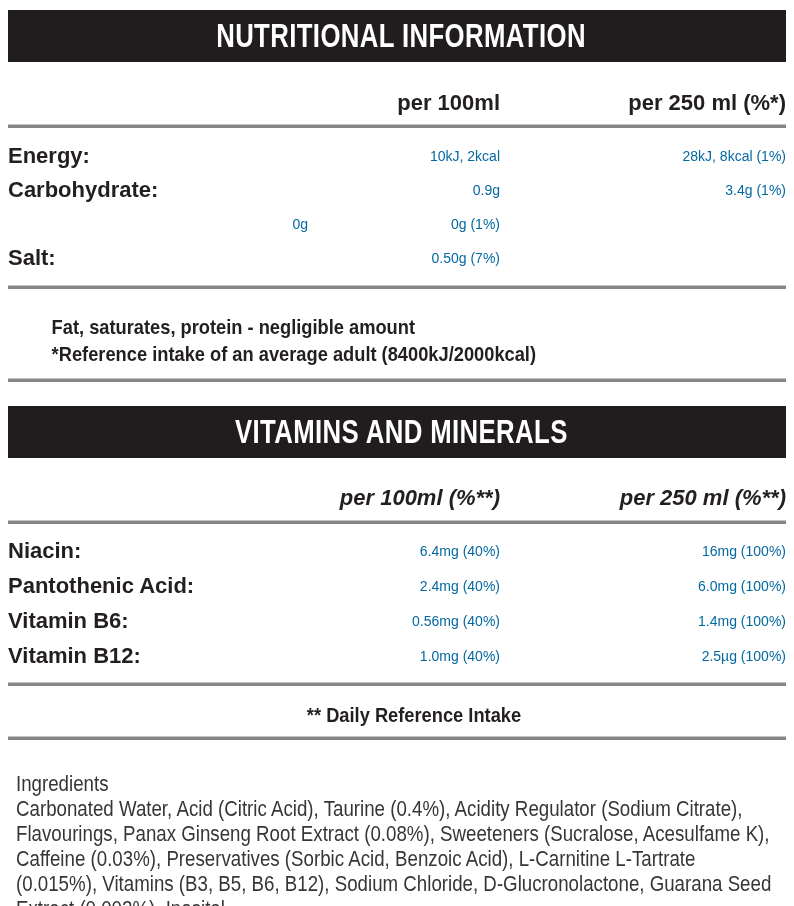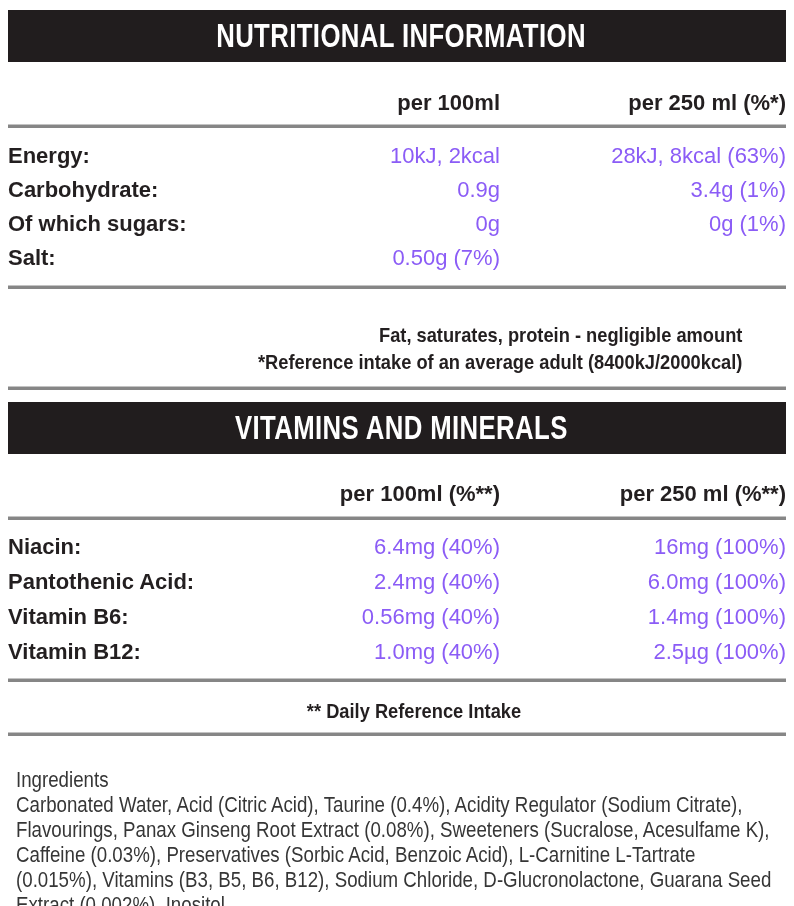--- a/index.html
+++ b/index.html
@@ -6,50 +6,50 @@
   body{
     width:794px;height:906px;background:#ffffff;
     font-family:"Liberation Sans",sans-serif;color:#231f20;
     overflow:hidden;
   }
   .bar{
     margin:0 8px;height:52px;background:#211d1e;
     display:flex;align-items:center;justify-content:center;padding-left:9px;
   }
   .bar--first{margin-top:10px;}
-  .bar--second{margin-top:12px;text-align:right;}
+  .bar--second{margin-top:24px;text-align:right;}
   .bar__title{
     color:#ffffff;font-weight:bold;font-size:33px;white-space:nowrap;
     transform:scaleX(0.78);letter-spacing:0.5px;
   }
   .grid{
     display:grid;grid-template-columns:300px 192px 286px;
     margin:0 8px;align-items:center;
   }
   .hdr-row{margin-top:30px;line-height:22px;}
-  .hdr-row--v{margin-top:29px;}
+  .hdr-row--v{margin-top:29px;font-style:italic;}
   .hdr{font-weight:bold;font-size:22px;white-space:nowrap;}
   .cell-r{text-align:right;white-space:nowrap;}
   .rule{
     height:4px;margin:0 8px;
     background:linear-gradient(to bottom,#c3c3c3 0 30%,#868686 30% 100%);
   }
   .rule--1{margin-top:10px;}
   .rule--2{margin-top:10px;}
   .rule--3{margin-top:11px;}
   .rule--4{margin-top:11px;}
   .rule--5{margin-top:9px;}
   .rule--6{margin-top:9px;}
   .rows{margin-top:11px;}
   .rows--v{margin-top:9px;}
   .row{height:34px;}
   .rows--v .row{height:35px;}
   .row__label{font-weight:bold;font-size:22px;white-space:nowrap;}
-  .row__val{font-size:22px;color:#8b5cf6;}
-  .footnotes{margin-top:32px;text-align:right;}
+  .row__val{font-size:14px;color:#0369a1;}
+  .footnotes{margin-top:24px;text-align:left;}
   .footnote-line{
     font-weight:bold;font-size:21px;line-height:27px;transform:scaleX(0.87);
     white-space:nowrap;
   }
   .daily{margin-top:17px;text-align:center;padding-left:34px;}
   .daily .footnote-line{line-height:24px;}
   .ingredients{
     margin:31px 0 0 16px;width:894px;
     transform:scaleX(0.85);transform-origin:0 0;
     font-size:22px;line-height:25px;color:#363636;letter-spacing:0;
@@ -70,29 +70,28 @@
     <div class="hdr cell-r">per 100ml</div>
     <div class="hdr cell-r">per 250 ml (%*)</div>
   </div>
 
   <div class="rule rule--1"></div>
 
   <div class="rows">
     <div class="grid row">
       <div class="row__label">Energy:</div>
       <div class="row__val cell-r">10kJ, 2kcal</div>
-      <div class="row__val cell-r">28kJ, 8kcal (63%)</div>
+      <div class="row__val cell-r">28kJ, 8kcal (1%)</div>
     </div>
     <div class="grid row">
       <div class="row__label">Carbohydrate:</div>
       <div class="row__val cell-r">0.9g</div>
       <div class="row__val cell-r">3.4g (1%)</div>
     </div>
     <div class="grid row">
-      <div class="row__label">Of which sugars:</div>
       <div class="row__val cell-r">0g</div>
       <div class="row__val cell-r">0g (1%)</div>
     </div>
     <div class="grid row">
       <div class="row__label">Salt:</div>
       <div class="row__val cell-r">0.50g (7%)</div>
     </div>
   </div>
 
   <div class="rule rule--2"></div>

